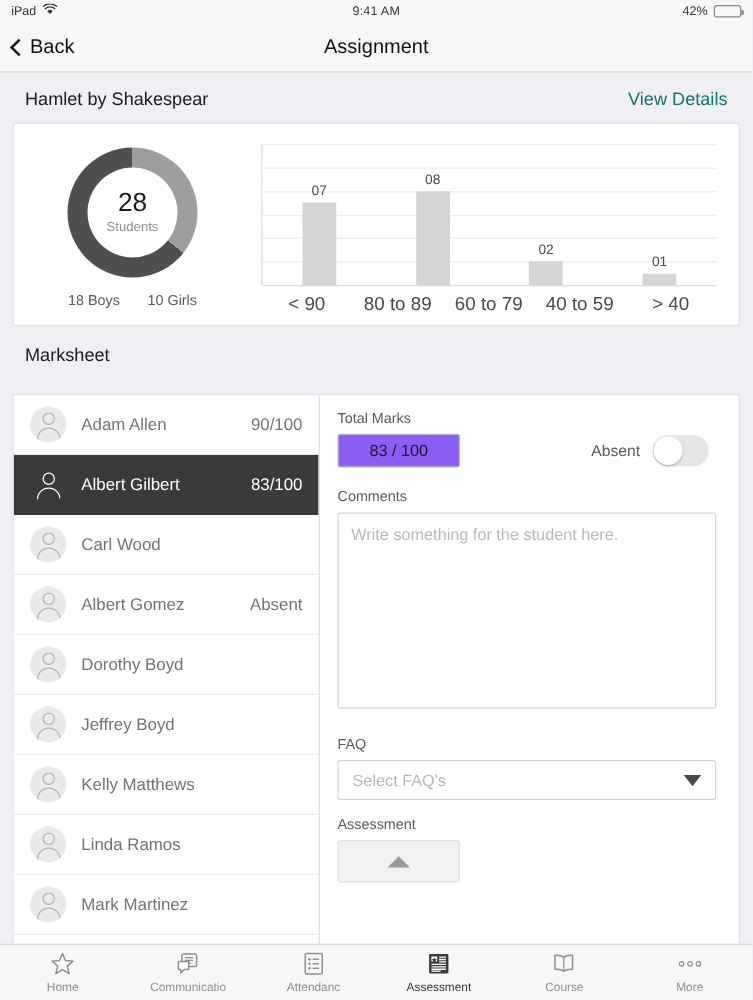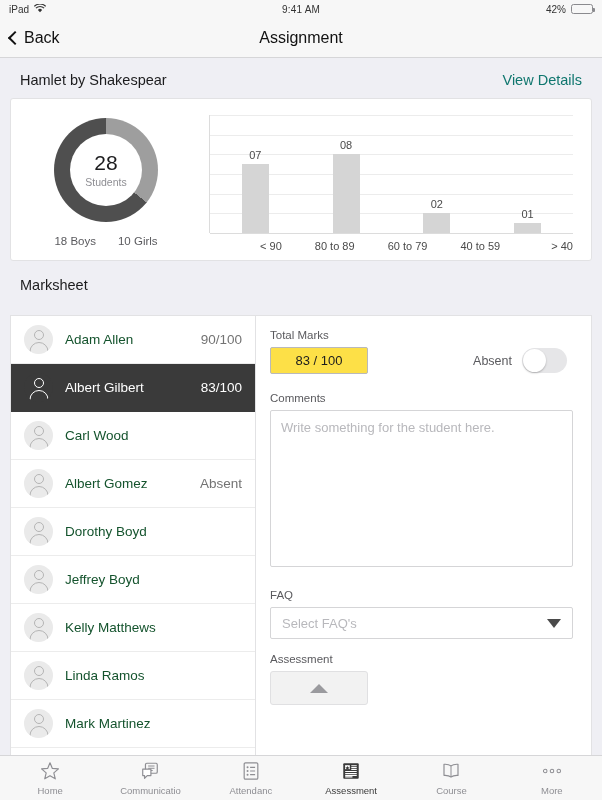--- a/index.html
+++ b/index.html
@@ -86,21 +86,21 @@
     display: flex; align-items: flex-end;
   }
   .grid { position: absolute; inset: 0; pointer-events: none; }
   .gridline { position: absolute; left: 0; right: 0; height: 1px; background: #ececec; }
   .gridline.base { background: #dcdcdc; }
   .bars { position: relative; display: flex; width: 100%; height: 100%; align-items: flex-end; z-index: 2;}
   .barcol { flex: 1; display: flex; flex-direction: column; align-items: center; justify-content: flex-end; height: 100%; }
   .bar-val { font-size: 11px; color: #4a4a4a; margin-bottom: 3px; }
   .bar { width: 27px; background: #d5d5d5; }
   .xaxis { display: flex; width: 100%; padding-top: 7px; }
-  .xtick { flex: 1; text-align: right; font-size: 11px; color: #4a4a4a; }
+  .xtick { flex: 1; text-align: center; font-size: 15px; color: #4a4a4a; }
 
   
   .marksheet-head { padding: 16px 20px 22px 20px; }
   .ms-body { display: flex; margin: 0 10px; height: 452px; }
 
   .student-list {
     width: 245px; background: #fff;
     border: 1px solid #e2e2e4; border-right: none;
     overflow: hidden; position: relative;
   }
@@ -116,34 +116,34 @@
   .avatar .head {
     position: absolute; left: 50%; top: 5px; transform: translateX(-50%);
     width: 10px; height: 10px; border-radius: 50%; border: 1.4px solid #b4b4b4;
   }
   .avatar .body {
     position: absolute; left: 50%; top: 17px; transform: translateX(-50%);
     width: 19px; height: 19px; border-radius: 50%; border: 1.4px solid #b4b4b4;
   }
   .srow.selected .avatar { background: #3a3a3a; }
   .srow.selected .avatar .head, .srow.selected .avatar .body { border-color: #fff; }
-  .sname { margin-left: 12px; font-size: 13.5px; color: #14532d; }
+  .sname { margin-left: 12px; font-size: 13.5px; color: #737373; }
   .smark { margin-left: auto; font-size: 13.5px; color: #737373; }
   .srow.selected .sname, .srow.selected .smark { color: #fff; }
 
   .detail-panel {
     flex: 1; background: #fff; border: 1px solid #e2e2e4;
     padding: 13px 18px 0 14px; overflow: hidden; position: relative;
   }
   .fld-label { font-size: 11.5px; color: #5a5a5e; margin-bottom: 6px; }
   .marks-row { display: flex; align-items: center; }
   .marks-input {
     width: 98px; height: 27px; border: 1px solid #b9b9bb; border-radius: 2px;
     display: flex; align-items: center; justify-content: center;
-    font-size: 13px; color: #1c1c1e; background: #fde047;
+    font-size: 13px; color: #1c1c1e; background: #8b5cf6;
   }
   .absent-wrap { margin-left: auto; display: flex; align-items: center; gap: 10px; padding-right: 6px; }
   .absent-lbl { font-size: 12.5px; color: #5a5a5e; }
   .toggle {
     width: 45px; height: 25px; border-radius: 13px; background: #e6e6e8;
     position: relative; cursor: pointer;
   }
   .toggle .knob {
     position: absolute; top: 1px; left: 1px; width: 23px; height: 23px;
     border-radius: 50%; background: #fff; box-shadow: 0 1px 2px rgba(0,0,0,.25);

